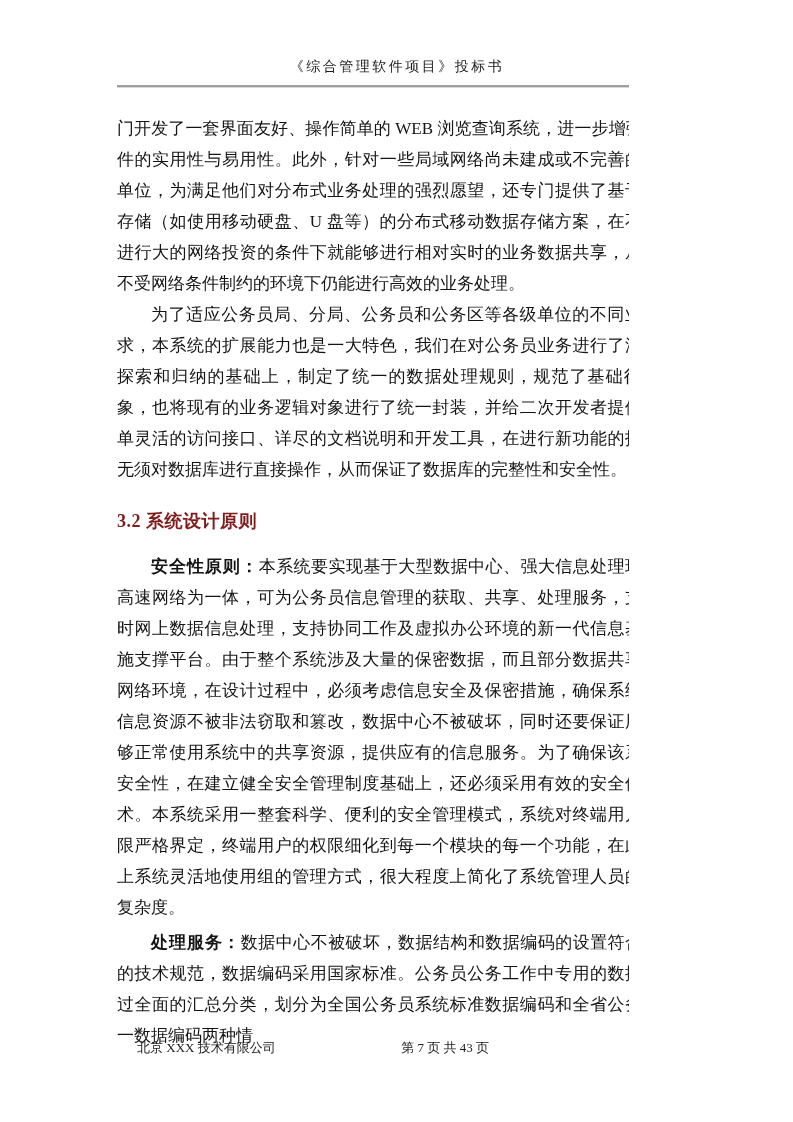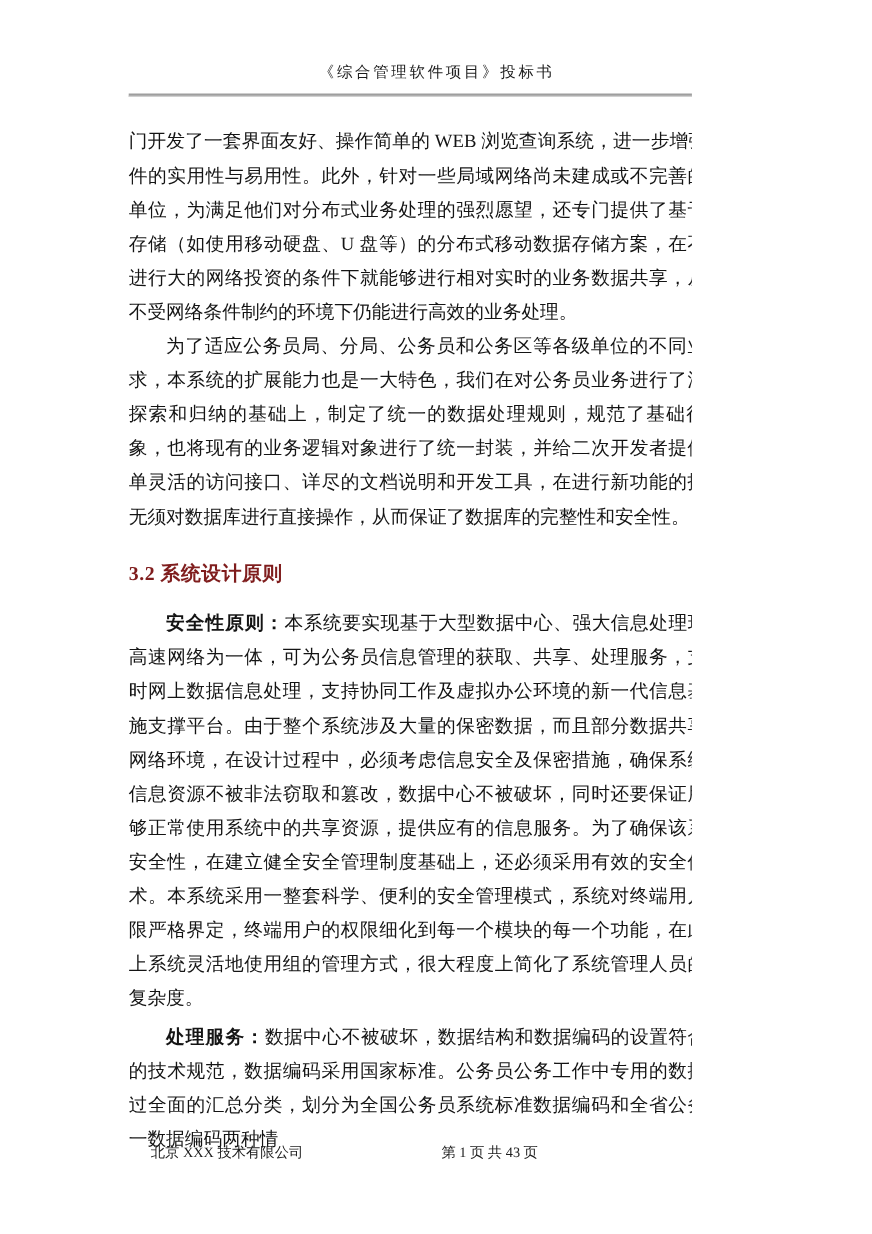--- a/index.html
+++ b/index.html
@@ -101,16 +101,16 @@
 
     <h2 class="section-heading">3.2 系统设计原则</h2>
 
     <p class="para principle"><b class="lead">安全性原则：</b><span>本系统要实现基于大型数据中心、强大信息处理环境和高速网络为一体，可为公务员信息管理的获取、共享、处理服务，支持实时网上数据信息处理，支持协同工作及虚拟办公环境的新一代信息基础设施支撑平台。由于整个系统涉及大量的保密数据，而且部分数据共享基于网络环境，在设计过程中，必须考虑信息安全及保密措施，确保系统中的信息资源不被非法窃取和篡改，数据中心不被破坏，同时还要保证用户能够正常使用系统中的共享资源，提供应有的信息服务。为了确保该系统的安全性，在建立健全安全管理制度基础上，还必须采用有效的安全保密技术。本系统采用一整套科学、便利的安全管理模式，系统对终端用户的权限严格界定，终端用户的权限细化到每一个模块的每一个功能，在此基础上系统灵活地使用组的管理方式，很大程度上简化了系统管理人员的工作复杂度。</span></p>
 
     <p class="para principle"><b class="lead">处理服务：</b><span>数据中心不被破坏，数据结构和数据编码的设置符合严格的技术规范，数据编码采用国家标准。公务员公务工作中专用的数据，通过全面的汇总分类，划分为全国公务员系统标准数据编码和全省公务员统一数据编码两种情</span></p>
   </div>
 
   <div class="footer">
     <span class="footer-left">北京 XXX 技术有限公司</span>
-    <span class="footer-right">第 1 页 共 43 页</span>
+    <span class="footer-right">第 7 页 共 43 页</span>
   </div>
 
 </div>
 
 </body></html>

